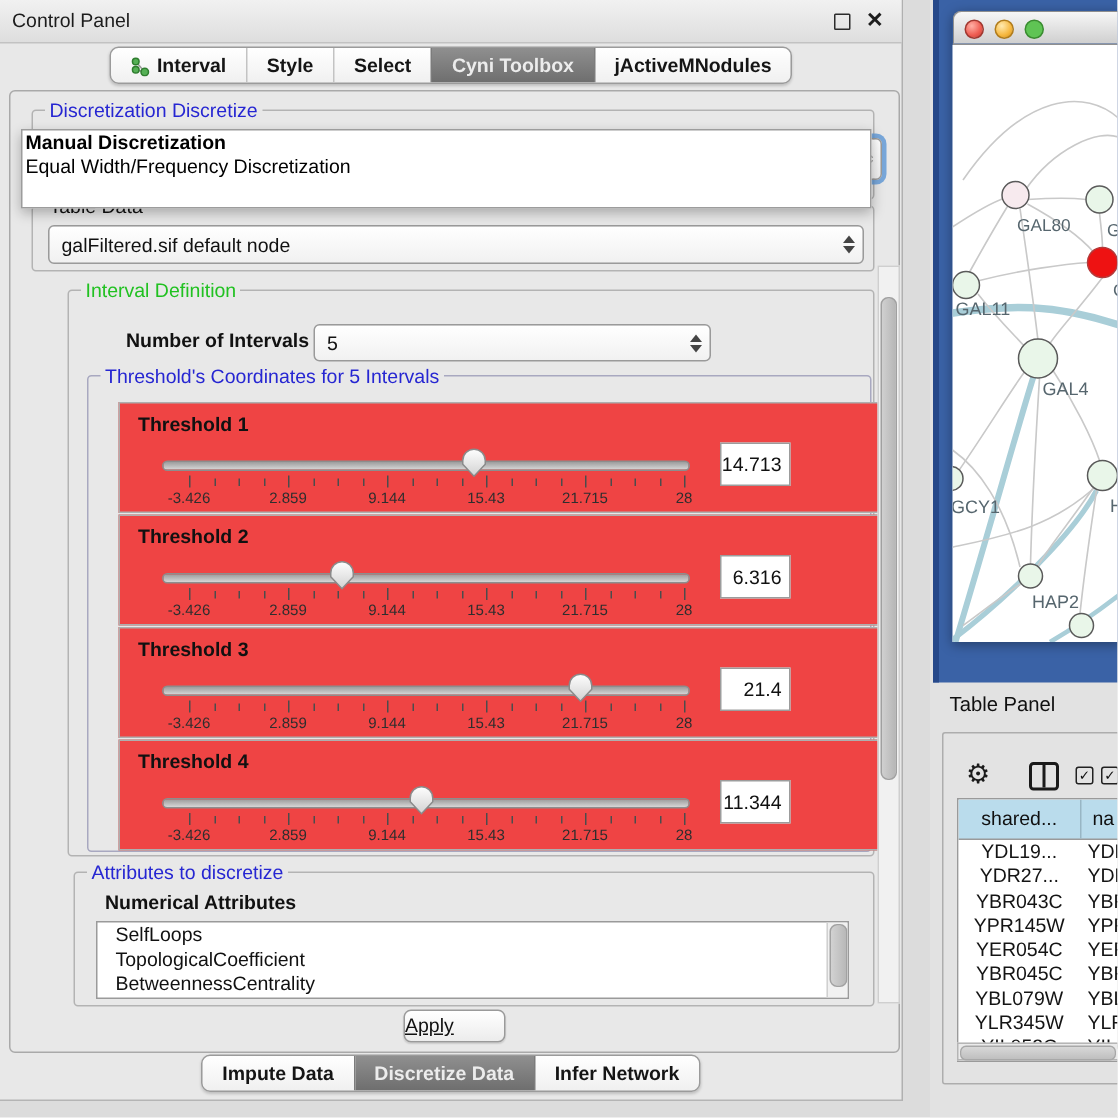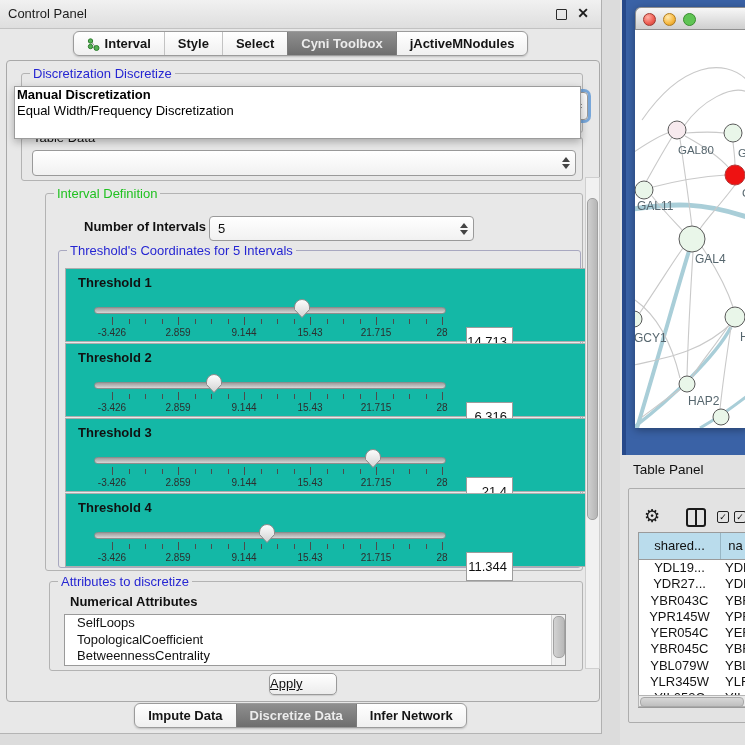--- a/index.html
+++ b/index.html
@@ -43,30 +43,30 @@
   .focusring{box-shadow:0 0 0 3px rgba(100,155,215,.85);}
 
   
   .popup{position:absolute;left:7px;top:25px;width:565px;height:51px;background:#ffffff;
          border:1px solid #9c9c9c;box-shadow:0 3px 8px rgba(0,0,0,.28);z-index:40;}
   .popup .hint{text-align:center;font-size:13px;color:#b9b9b9;margin-top:2px;}
   .popup .pitem{font-size:13px;line-height:16px;padding-left:2px;color:#000;}
   .popup .pitem.bold{font-weight:bold;}
 
   
-  .thr-box{position:absolute;left:6px;width:509px;height:72px;border:1px solid #aeaeae;background:#14b8a6;padding-left:18px;}
+  .thr-box{position:absolute;left:20px;width:509px;height:72px;border:1px solid #aeaeae;background:#ef4444;}
   .thr-title{position:absolute;left:12px;top:6px;font-size:13px;font-weight:bold;}
   .thr-track{position:absolute;left:28px;top:38px;width:350px;height:5px;border:1px solid #8d8d8d;
              border-radius:4px;background:linear-gradient(#9d9d9d,#d6d6d6);}
   .thr-thumb{position:absolute;top:29px;width:18px;height:21px;}
   .tick{position:absolute;top:50px;width:1px;height:5px;background:#4c4c4c;}
   .tick.major{top:48px;height:8px;}
   .ticklabel{position:absolute;top:58px;font-size:10px;font-weight:normal;color:#2e2e2e;transform:translateX(-50%);white-space:nowrap;}
   .thr-value{position:absolute;left:400px;top:26px;width:40px;height:27px;background:#fff;border:1px solid #9c9c9c;
-             font-size:13px;text-align:right;padding-right:5px;line-height:27px;margin-top:32px;}
+             font-size:13px;text-align:right;padding-right:5px;line-height:27px;}
 
   
   .attr-list{position:absolute;left:14px;top:32px;width:500px;height:50px;background:#fff;
              border:1px solid #9a9a9a;overflow:hidden;}
   .attr-item{font-size:13px;line-height:16.5px;padding-left:12px;}
   .attr-sb{position:absolute;right:0;top:0;width:13px;height:100%;background:#f1f1f1;border-left:1px solid #d0d0d0;}
   .attr-sb .sb-thumb{position:absolute;left:1px;top:1px;width:10px;height:40px;border-radius:5px;
              background:linear-gradient(90deg,#d2d2d2,#b8b8b8);border:1px solid #a2a2a2;}
 
   .apply-btn{position:absolute;left:262px;top:612px;width:66px;height:20px;border:1px solid #9a9a9a;border-radius:5px;
@@ -169,20 +169,21 @@
       <div class="popup">
         <div id="popup-items">
             <div class="pitem bold">Manual Discretization</div>
             <div class="pitem">Equal Width/Frequency Discretization</div>
           </div>
       </div>
 
       <div class="group" style="left:14px;top:76px;width:560px;height:42px;">
         <span class="legend">Table Data</span>
         <div class="combo" style="left:10px;top:12px;width:534px;height:24px;">
+          <span>galFiltered.sif default node</span>
           <span class="stepper">
               <span class="tri-up"></span>
               <span class="tri-dn"></span>
             </span>
         </div>
       </div>
 
       <div class="group" style="left:38px;top:132px;width:536px;height:376px;">
         <span class="legend green">Interval Definition</span>
         <span class="abs lbl13 bold" style="left:38px;top:25px;">Number of Intervals</span>

